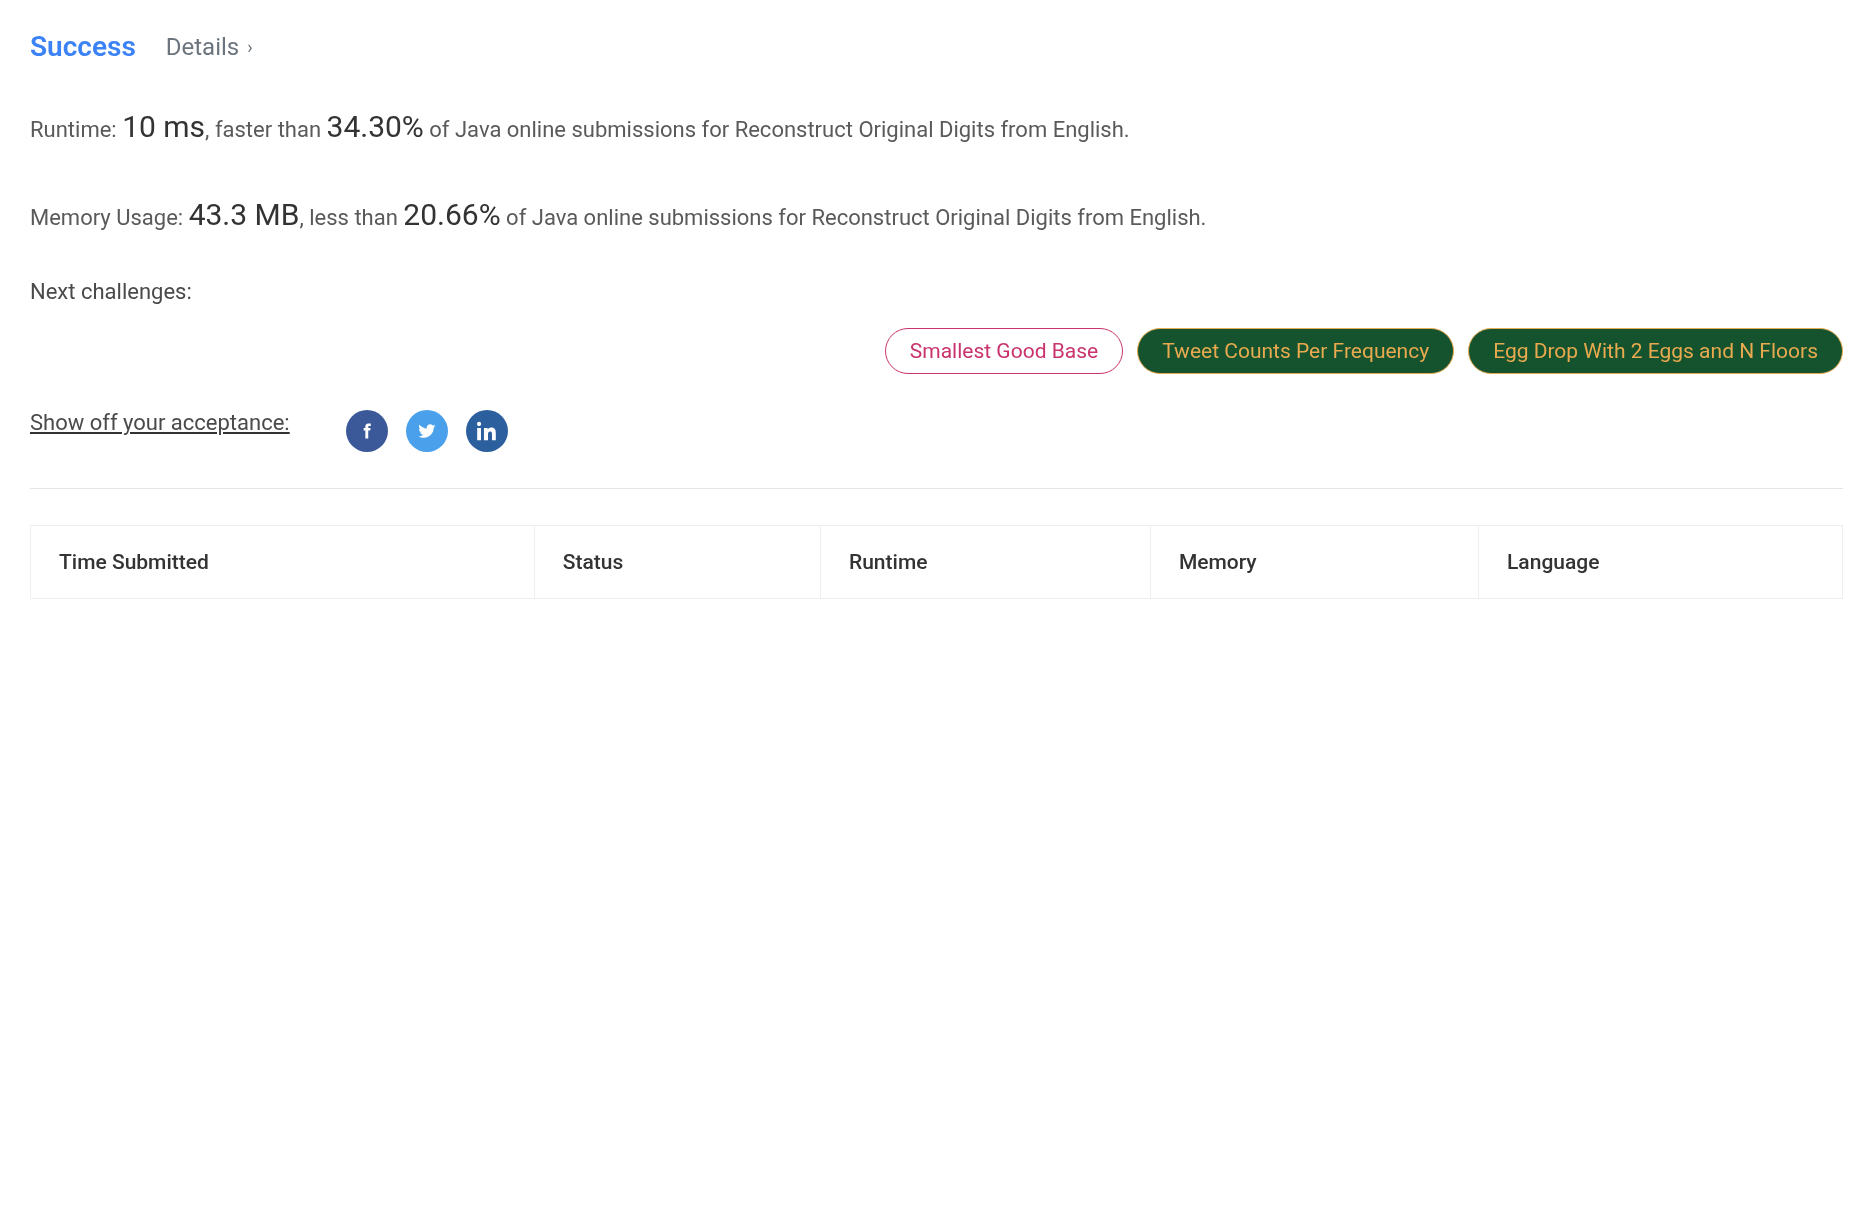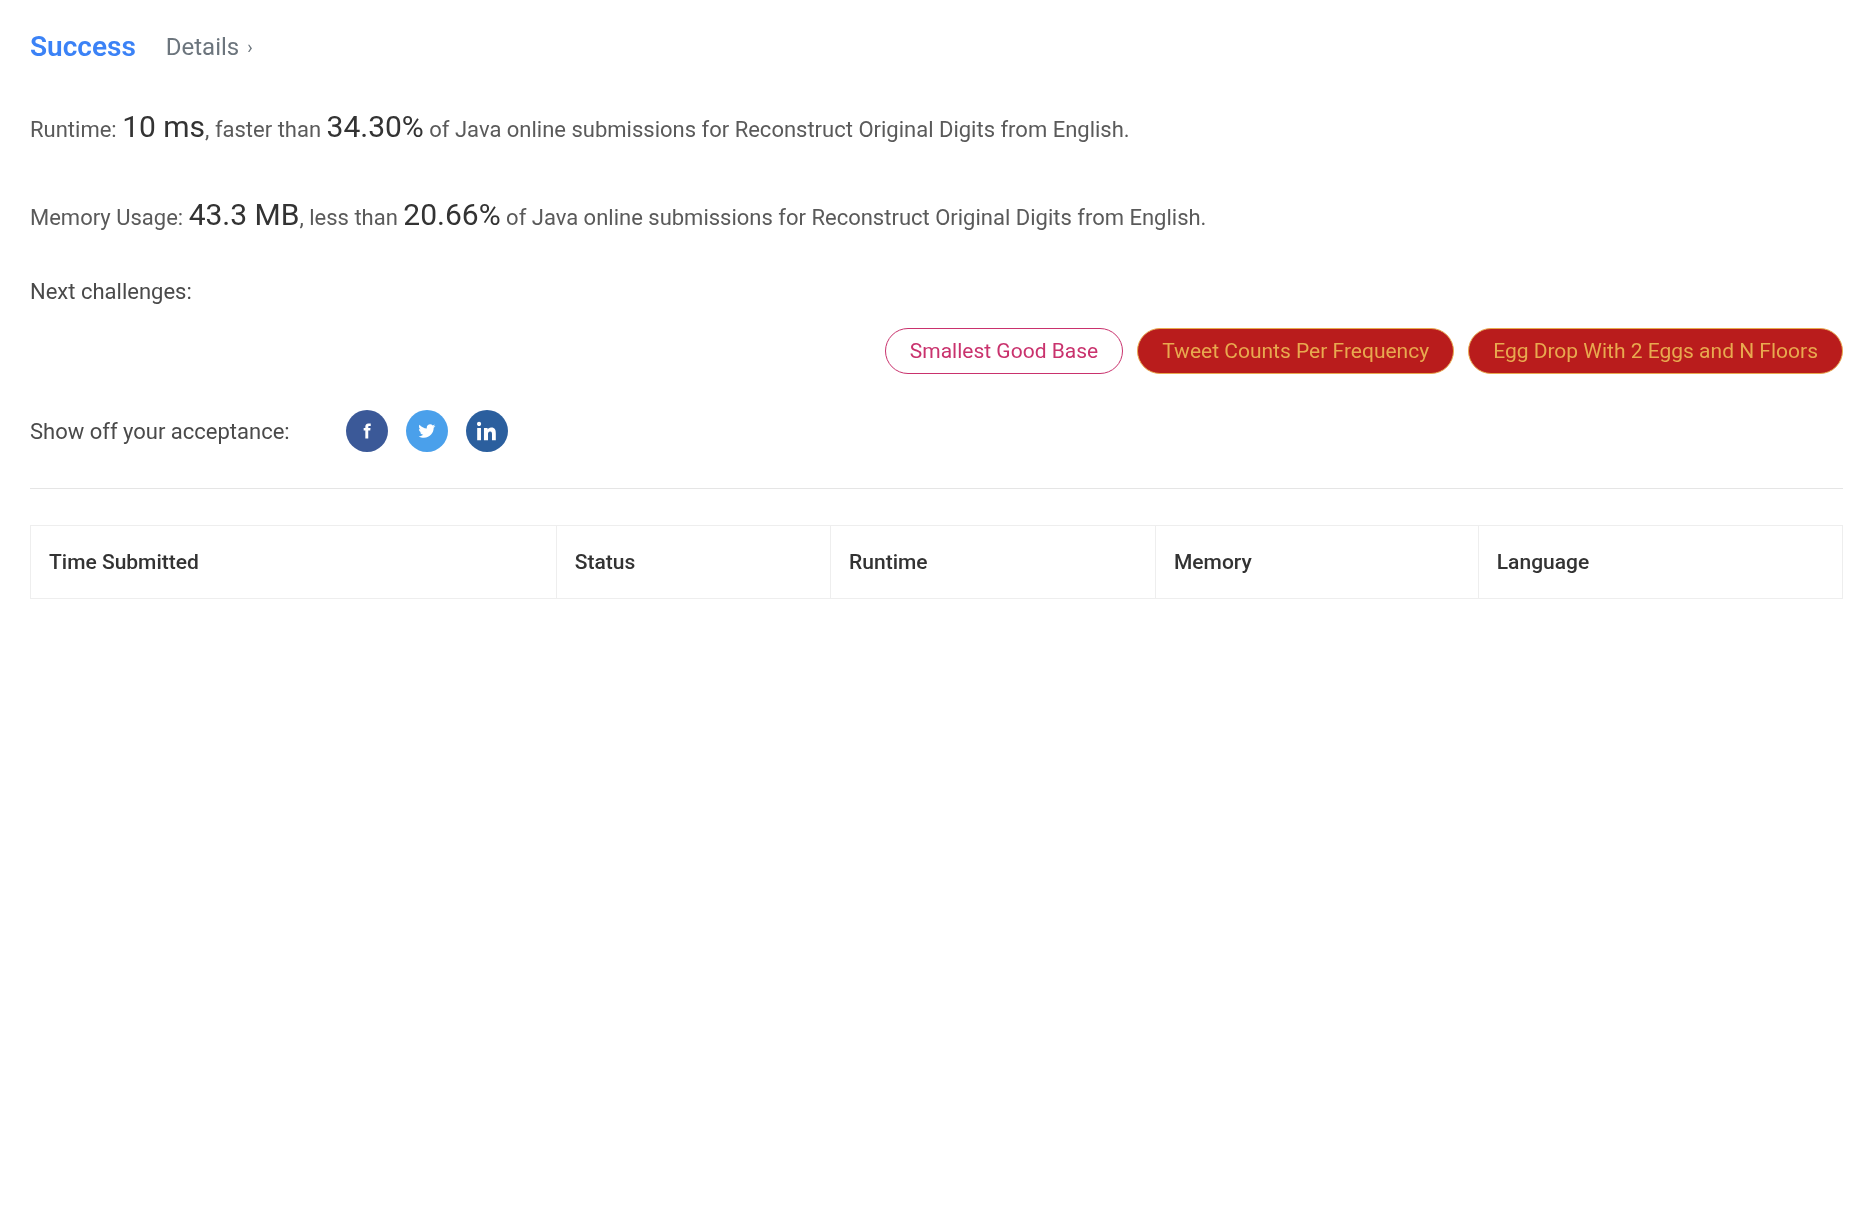--- a/index.html
+++ b/index.html
@@ -72,27 +72,28 @@
       cursor: pointer;
       background: #fff;
     }
     .pill-pink {
       border: 1.5px solid #c9326d;
       color: #c9326d;
     }
     .pill-orange {
       border: 1.5px solid #e8a94f;
       color: #e8a94f;
-      background: #b91c1c;
+      background: #14532d;
     }
     .share-row {
       display: flex;
-      align-items: center;
+      align-items: flex-start;
       gap: 56px;
       margin-bottom: 36px;
+      text-decoration: underline;
     }
     .share-label {
       font-size: 22px;
       color: #4a4a4a;
     }
     .share-icons {
       display: flex;
       gap: 18px;
     }
     .social-circle {
@@ -116,21 +117,21 @@
       margin-bottom: 36px;
     }
     table.sub-table {
       width: 100%;
       border-collapse: collapse;
       font-size: 21px;
       border: 1px solid #e9e9e9;
     }
     .sub-table th, .sub-table td {
       text-align: left;
-      padding: 24px 18px;
+      padding: 24px 28px;
       border: 1px solid #eeeeee;
     }
     .sub-table th {
       color: #333;
       font-weight: 500;
       background: #fff;
     }
     .sub-table tbody tr:nth-child(odd) {
       background: #f7f7f7;
     }

